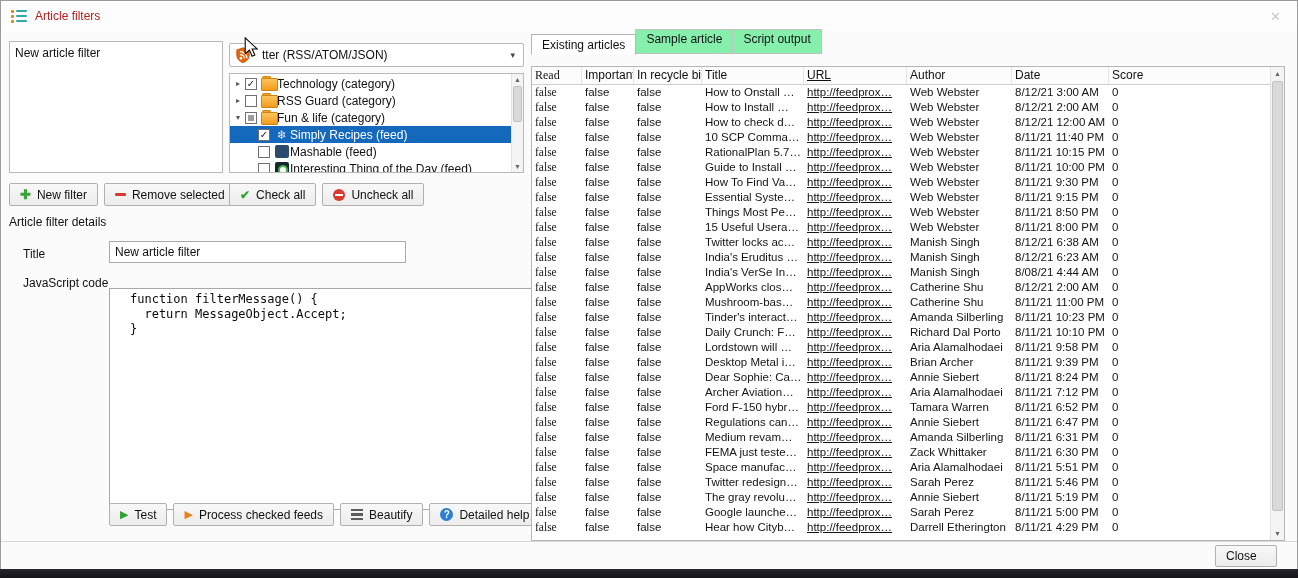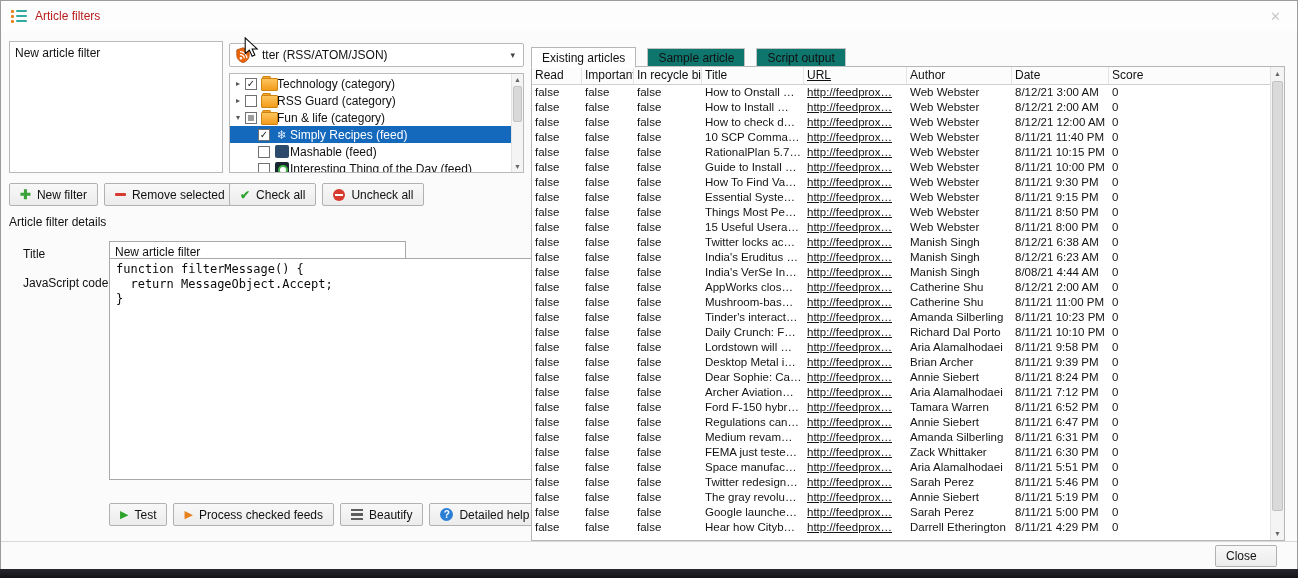--- a/index.html
+++ b/index.html
@@ -52,38 +52,38 @@
   .group-b{position:absolute;left:228px;top:182px;display:flex;gap:6px;}
   .ic-plus{color:#3aa23a;font-weight:bold;font-size:13px;line-height:13px;}
   .ic-minus{width:11px;height:3px;background:#d83a30;border-radius:1px;}
   .ic-check{color:#2ca32c;font-weight:bold;font-size:12px;line-height:12px;}
   .ic-noentry{width:12px;height:12px;border-radius:50%;background:#d83a30;position:relative;}
   .ic-noentry::after{content:"";position:absolute;left:2px;right:2px;top:5px;height:2px;background:#fff;}
   .section-label{position:absolute;left:8px;top:214px;}
   .field-label-title{position:absolute;left:22px;top:246px;}
   .title-input{position:absolute;left:108px;top:240px;width:297px;height:22px;border:1px solid #a9a9a9;background:#fff;font-size:12px;padding:0 5px;font-family:inherit;color:#111;}
   .field-label-js{position:absolute;left:22px;top:275px;}
-  .js-editor{position:absolute;left:108px;top:257px;width:472px;height:222px;background:#fff;border:1px solid #a9a9a9;font-family:"DejaVu Sans Mono","Liberation Mono",monospace;font-size:12px;line-height:15px;padding:3px 6px;white-space:pre;color:#0a0a0a;}
+  .js-editor{position:absolute;left:108px;top:287px;width:472px;height:222px;background:#fff;border:1px solid #a9a9a9;font-family:"DejaVu Sans Mono","Liberation Mono",monospace;font-size:12px;line-height:15px;padding:3px 20px;white-space:pre;color:#0a0a0a;}
   .actions{position:absolute;left:108px;top:502px;display:flex;gap:6px;}
   .ic-play-g{color:#2ca32c;font-size:11px;}
   .ic-play-o{color:#e8811c;font-size:11px;}
   .ic-lines{width:12px;height:11px;background:repeating-linear-gradient(to bottom,#5c5c5c 0 2px,transparent 2px 4.5px);}
   .ic-help{width:13px;height:13px;border-radius:50%;background:#2a7fd4;color:#fff;font-size:10px;line-height:13px;text-align:center;font-weight:bold;}
 
   
-  .tabs{position:absolute;left:530px;top:45px;height:21px;display:flex;align-items:flex-end;z-index:5;gap:12px;}
-  .tab{height:19px;line-height:18px;padding:0 10px;background:#0f766e;border:1px solid #c2c2c2;margin-right:-1px;white-space:nowrap;}
+  .tabs{position:absolute;left:530px;top:32px;height:21px;display:flex;align-items:flex-end;z-index:5;}
+  .tab{height:25px;line-height:18px;padding:0 10px;background:#86efac;border:1px solid #c2c2c2;margin-right:-1px;white-space:nowrap;}
   .tab.active{height:21px;line-height:20px;background:#fff;border-color:#b6b6b6;margin-bottom:-1px;border-bottom:1px solid #fff;z-index:6;position:relative;}
   .table-panel{position:absolute;left:530px;top:65px;width:754px;height:475px;background:#fff;border:1px solid #b6b6b6;overflow:hidden;}
   .thead{display:flex;height:18px;background:#fcfcfc;border-bottom:1px solid #cfcfcf;width:738px;}
   .th{border-right:1px solid #e5e5e5;padding-left:3px;line-height:17px;font-size:12px;overflow:hidden;white-space:nowrap;flex:0 0 auto;}
   .tbody{width:738px;}
   .tr{display:flex;height:15px;}
   .td{padding-left:3px;line-height:15px;font-size:11.5px;overflow:hidden;white-space:nowrap;flex:0 0 auto;color:#141414;}
-  .c0{width:50px;}.c1{width:52px;}.c2{width:68px;}.c3{width:102px;}.c4{width:103px;text-decoration:underline;}.c5{width:105px;}.c6{width:97px;}
+  .c0{width:50px;font-family:Liberation Serif, serif;}.c1{width:52px;}.c2{width:68px;}.c3{width:102px;}.c4{width:103px;text-decoration:underline;}.c5{width:105px;}.c6{width:97px;}
   .c7{width:159px;flex:1 1 auto;border-right:none;}
   .vscroll{position:absolute;right:0;top:0;bottom:0;width:14px;background:#f4f4f4;border-left:1px solid #e3e3e3;}
   .vscroll .sarrow{display:block;height:13px;line-height:13px;font-size:7px;color:#666;text-align:center;}
   .vscroll .up{position:absolute;top:0;left:0;right:0;}
   .vscroll .down{position:absolute;bottom:0;left:0;right:0;}
   .vthumb{position:absolute;left:1px;right:1px;top:14px;height:430px;background:#dadada;border:1px solid #c2c2c2;border-radius:2px;}
 
   .footer{position:absolute;left:0;right:0;bottom:0;height:28px;border-top:1px solid #d8d8d8;background:#fbfbfb;}
   .close-btn{position:absolute;right:20px;top:3px;width:62px;height:22px;}
 </style>

